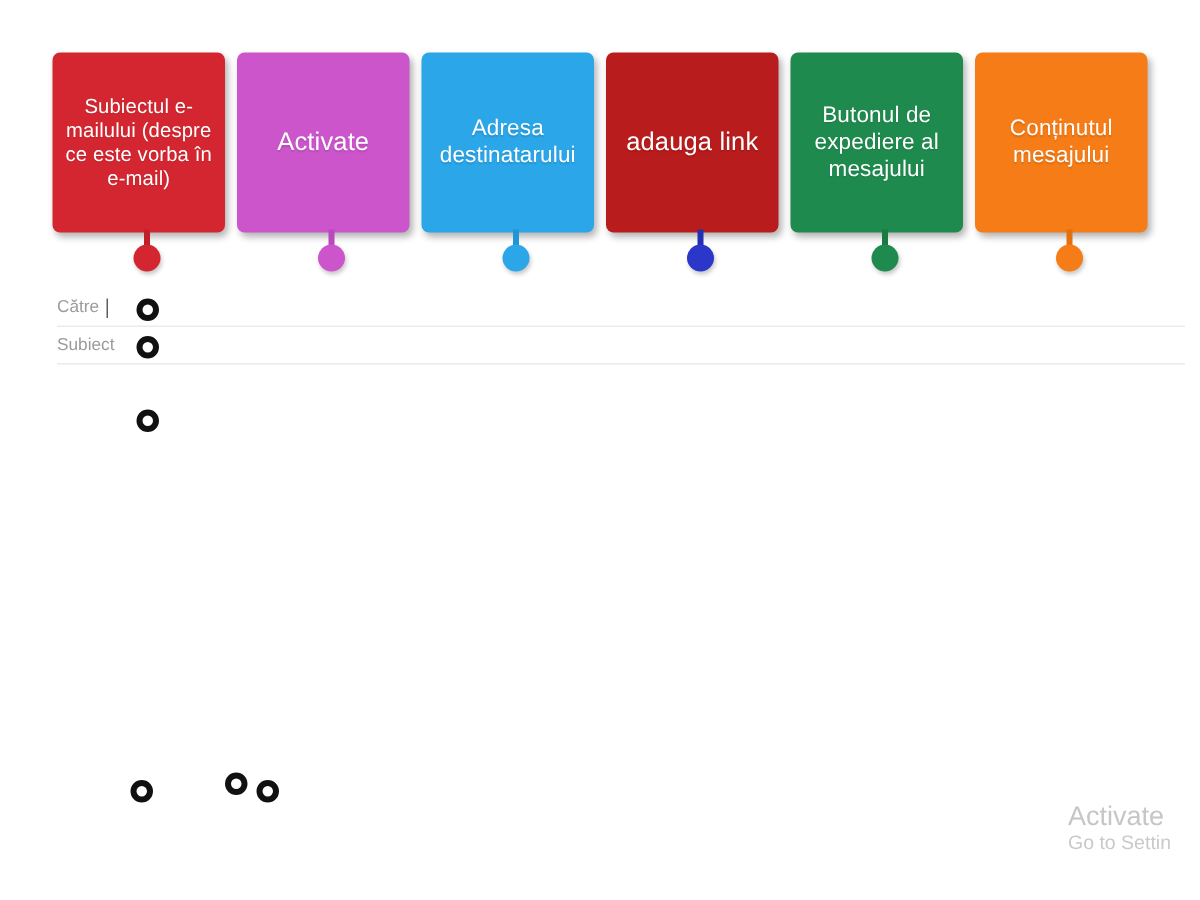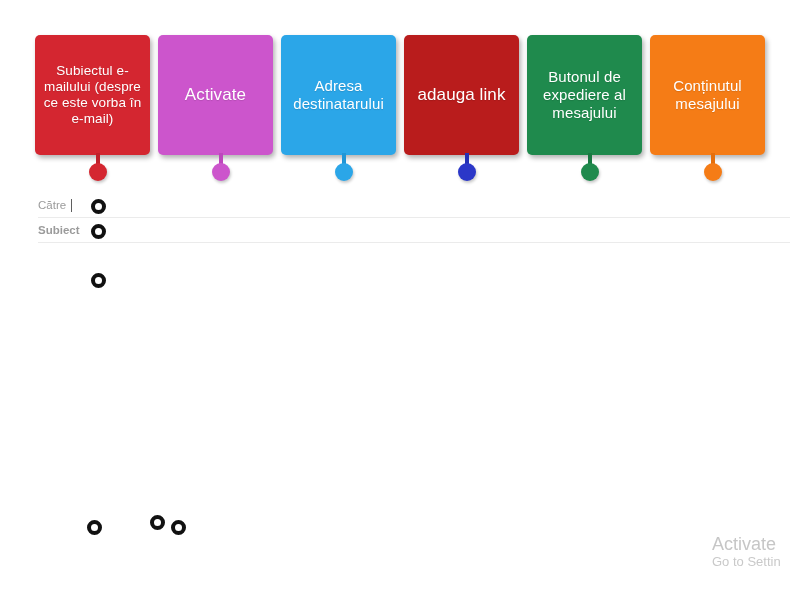--- a/index.html
+++ b/index.html
@@ -96,21 +96,21 @@
     position: absolute;
     left: 38px;
     width: 752px;
     height: 25px;
     border-bottom: 1px solid #ebebeb;
     box-sizing: border-box;
     display: flex;
     align-items: center;
   }
   #field-to   { top: 3px; }
-  #field-subj { top: 28px; font-weight: bold; }
+  #field-subj { top: 28px; }
 
   .field-label {
     font-size: 11.5px;
     color: #9b9b9b;
     font-family: "Liberation Sans", sans-serif;
     white-space: nowrap;
   }
   .caret {
     display: inline-block;
     width: 1px;

